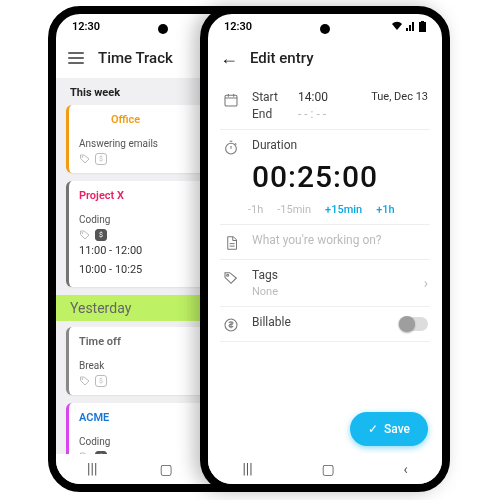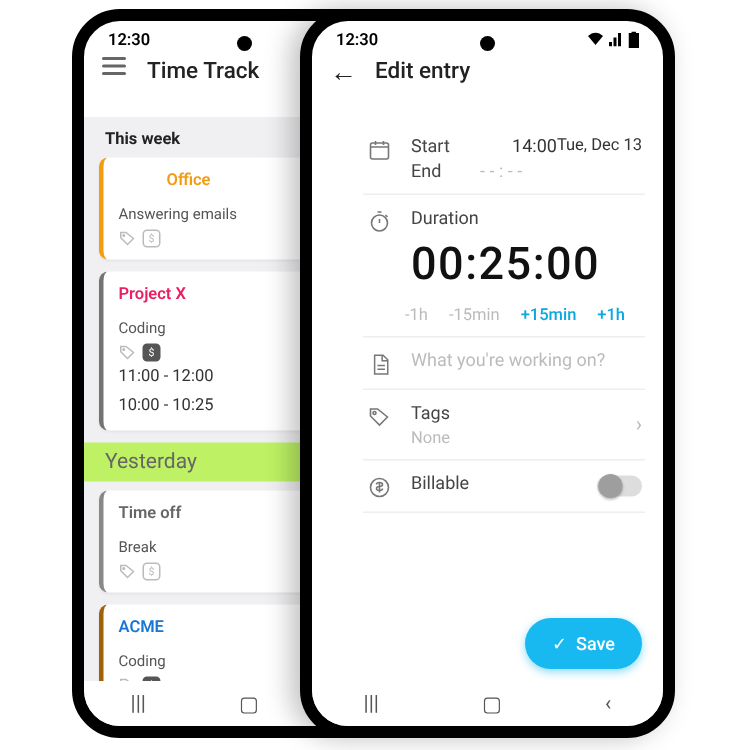--- a/index.html
+++ b/index.html
@@ -3,50 +3,50 @@
 <meta charset="utf-8">
 <style>
 * { box-sizing: border-box; margin: 0; padding: 0; font-family: -apple-system, 'Segoe UI', Roboto, sans-serif; -webkit-font-smoothing: antialiased; }
 body { background: #fff; width: 500px; height: 500px; position: relative; overflow: hidden; }
 .phone { position: absolute; background: #fff; border: 8px solid #000; border-radius: 32px; overflow: hidden; }
 .phone.left { left: 48px; top: 6px; width: 230px; height: 486px; }
 .phone.right { left: 200px; top: 6px; width: 250px; height: 486px; box-shadow: -6px 0 18px rgba(0,0,0,.25); }
 .status-bar { height: 24px; display: flex; align-items: center; justify-content: space-between; padding: 0 16px; font-size: 11px; font-weight: 600; }
 .cam { position: absolute; top: 10px; left: 50%; transform: translateX(-50%); width: 10px; height: 10px; background: #000; border-radius: 50%; }
 .sb-ic { display: flex; gap: 3px; align-items: center; }
-.app-bar { height: 40px; display: flex; align-items: flex-start; padding: 0 12px; gap: 14px; }
+.app-bar { height: 40px; display: flex; align-items: center; padding: 0 12px; gap: 14px; }
 .burger { width: 16px; height: 12px; display: flex; flex-direction: column; justify-content: space-between; }
 .burger span { height: 2px; background: #666; border-radius: 1px; }
 .app-title { font-size: 15px; font-weight: 500; color: #222; }
 .phone.left .content { background: #f0f0f2; height: calc(100% - 64px - 30px); overflow: hidden; padding-top: 2px; }
 .section-hdr { display: flex; justify-content: space-between; padding: 6px 14px 6px; font-size: 11px; }
 .section-hdr .wk { font-weight: 700; color: #222; }
 .section-hdr .day { color: #888; }
 .card { background: #fff; border-radius: 6px; margin: 0 10px 8px; padding: 8px 10px; box-shadow: 0 1px 2px rgba(0,0,0,.06); }
 .card.accent-o { border-left: 3px solid #f39c12; }
 .card.accent-p { border-left: 3px solid #737373; }
 .card.accent-g { border-left: 3px solid #888; }
-.card.accent-b { border-left: 3px solid #a16207; }
+.card.accent-b { border-left: 3px solid #d946ef; }
 .c-title { font-size: 11px; font-weight: 600; margin-bottom: 1px; }
 .accent-o .c-title { color: #f39c12; margin-left: 32px; }
 .accent-p .c-title { color: #e91e63; }
 .accent-g .c-title { color: #666; }
 .accent-b .c-title { color: #1976d2; }
 .c-sub { font-size: 10px; color: #555; margin-bottom: 4px; margin-top: 12px; }
 .c-icons { display: flex; gap: 4px; }
 .mini-ic { width: 12px; height: 12px; border: 1px solid #bbb; border-radius: 3px; display: flex; align-items: center; justify-content: center; font-size: 7px; color: #bbb; }
 .time-row { font-size: 11px; color: #333; padding: 3px 0; }
 .yest { background: #bef264; padding: 5px 14px; font-size: 14px; color: #666; margin-bottom: 6px; }
 .navbar { position: absolute; bottom: 0; left: 0; right: 0; height: 30px; display: flex; align-items: center; justify-content: space-around; background: rgba(255,255,255,.9); }
 .nav-ic { color: #555; font-size: 14px; }
 
 
 .phone.right .app-bar { gap: 12px; }
 .back-arw { font-size: 18px; color: #222; }
-.phone.right .content { padding: 4px 14px; margin-left: 22px; }
+.phone.right .content { padding: 4px 14px; }
 .row { display: flex; align-items: flex-start; gap: 12px; padding: 8px 0; border-bottom: 0; }
 .row + .divider { height: 1px; background: #eee; margin: 0 -2px; }
 .ic-slot { width: 18px; display: flex; justify-content: center; padding-top: 2px; }
 .ic-slot svg { stroke: #777; fill: none; stroke-width: 1.6; }
 .kv { flex: 1; display: flex; flex-direction: column; gap: 3px; font-size: 12px; }
 .kv-line { display: flex; justify-content: space-between; color: #333; }
 .kv-line .lbl { width: 40px; color: #444; }
 .kv-line .val { color: #333; }
 .kv-line .dim { color: #bbb; }
 .kv-line .date { color: #333; font-size: 11px; }
@@ -168,21 +168,21 @@
     <div class="row">
       <div class="ic-slot">
         <svg width="16" height="16" viewBox="0 0 24 24">
             <rect x="3" y="5" width="18" height="16" rx="2"></rect>
             <path d="M3 9h18M8 3v4M16 3v4"></path>
           </svg>
       </div>
       <div class="kv">
         <div class="kv-line">
           <span class="lbl">Start</span>
-          <span class="val" style="flex:1;text-align:right;padding-left:6px">14:00</span>
+          <span class="val" style="flex:1;text-align:left;padding-left:6px">14:00</span>
           <span class="date">Tue, Dec 13</span>
         </div>
         <div class="kv-line">
           <span class="lbl">End</span>
           <span class="dim" style="flex:1;text-align:left;padding-left:6px">- - : - -</span>
         </div>
       </div>
     </div>
     <div class="divider"></div>
 

